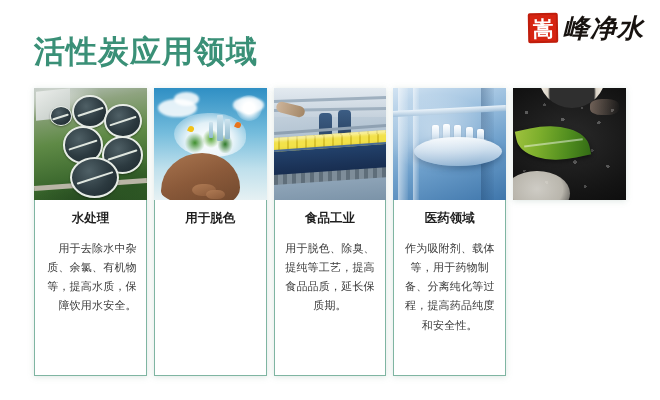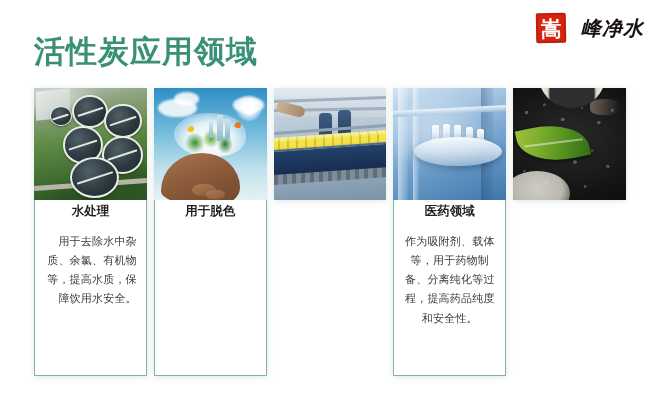--- a/index.html
+++ b/index.html
@@ -50,27 +50,27 @@
     font-family: "DejaVu Serif", "Liberation Serif", serif;
     display: flex;
     align-items: center;
     justify-content: center;
     line-height: 1;
     box-sizing: border-box;
     transform: rotate(-1deg);
   }
   #brand-logo .wordmark {
     color: #17120f;
-    font-size: 20px;
+    font-size: 26px;
     font-weight: bold;
     font-family: "DejaVu Serif", "Liberation Serif", serif;
     letter-spacing: 1px;
     line-height: 1;
     font-style: italic;
-    margin-left: 13px;
+    margin-left: 3px;
   }
 
   
   #cards-row {
     position: absolute;
     left: 34px;
     top: 88px;
     width: 592px;
     height: 288px;
     display: flex;
@@ -89,21 +89,21 @@
     position: relative;
     overflow: hidden;
     background: #cfd8d5;
   }
   .card-body {
     flex: 1;
     background: #ffffff;
     border: 1px solid #7fb5a2;
     border-top: none;
     box-sizing: border-box;
-    padding: 5px 9px 8px 9px;
+    padding: 12px 9px 8px 9px;
     display: flex;
     flex-direction: column;
     align-items: center;
   }
   .card-title {
     font-size: 12.5px;
     font-weight: bold;
     color: #1f1f1f;
     line-height: 1;
     margin-bottom: 14px;
@@ -427,20 +427,24 @@
       <div class="beam b1"></div>
       <div class="beam b2"></div>
       <div class="worker w1"></div>
       <div class="worker w2"></div>
       <div class="rail"></div>
       <div class="arm"></div>
       <div class="bottles"></div>
       <div class="conveyor"></div>
       <div class="belt"></div>
     </div>
+    <div class="card-body">
+      <div class="card-title">食品工业</div>
+      <div class="card-text">用于脱色、除臭、提纯等工艺，提高食品品质，延长保质期。</div>
+    </div>
   </div>
 
   <div class="card">
     <div class="card-photo ph-pharma">
       <div class="col cl1"></div>
       <div class="col cl2"></div>
       <div class="col cl3"></div>
       <div class="pipe"></div>
       <div class="vial v1"></div>
       <div class="vial v2"></div>

